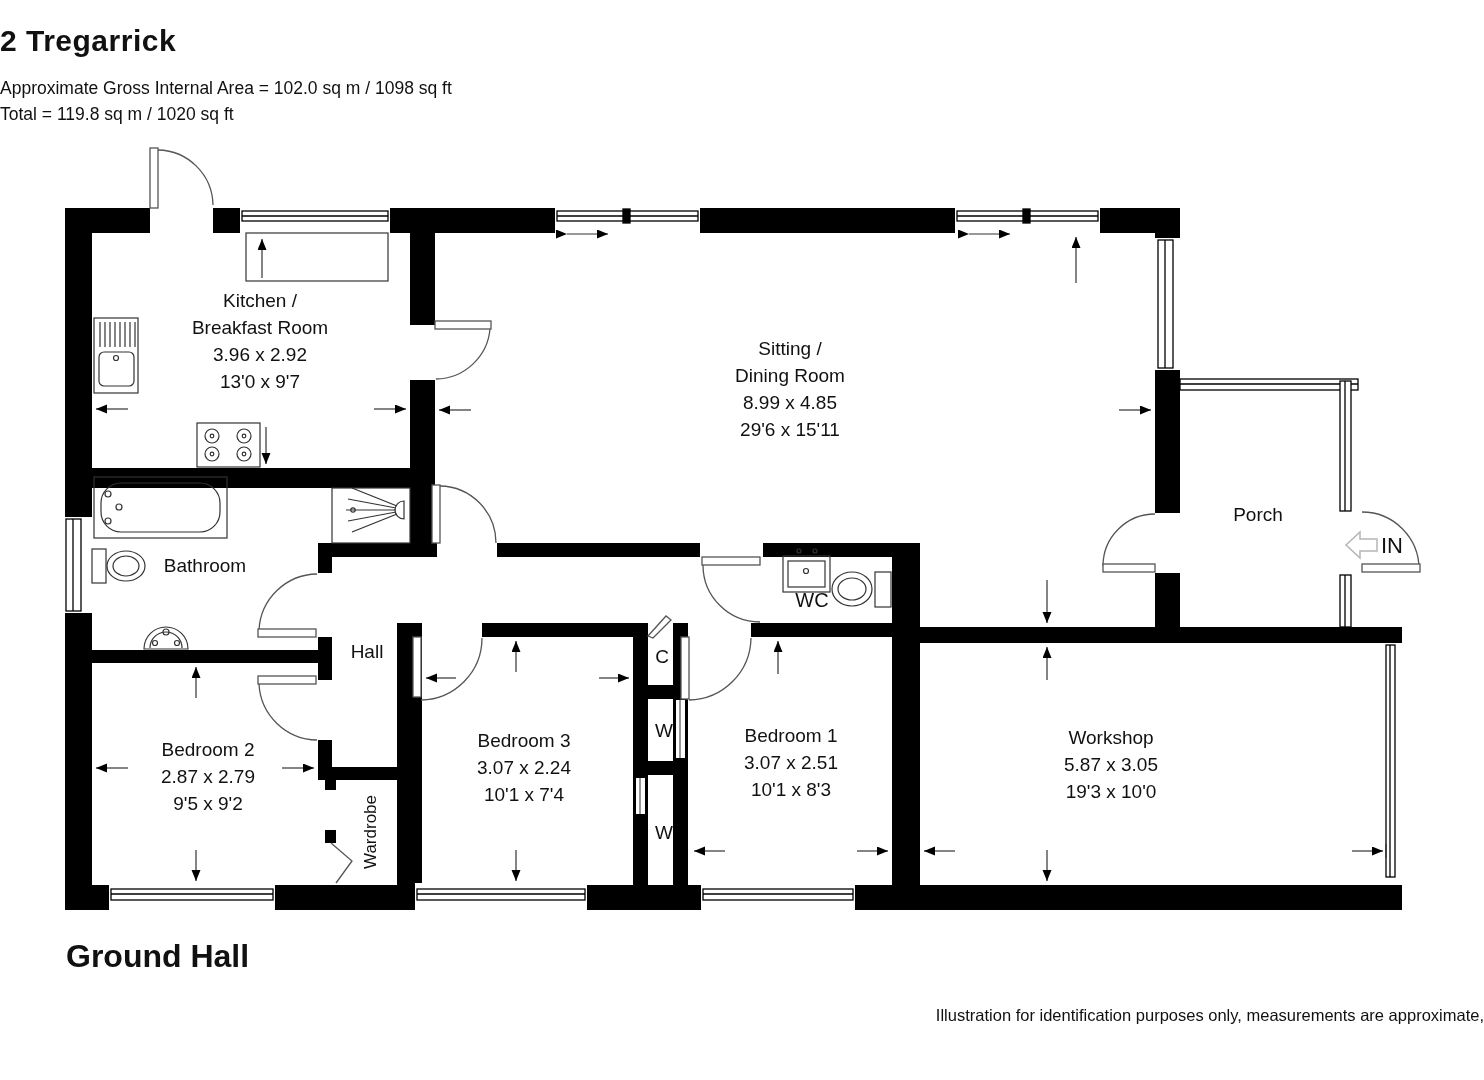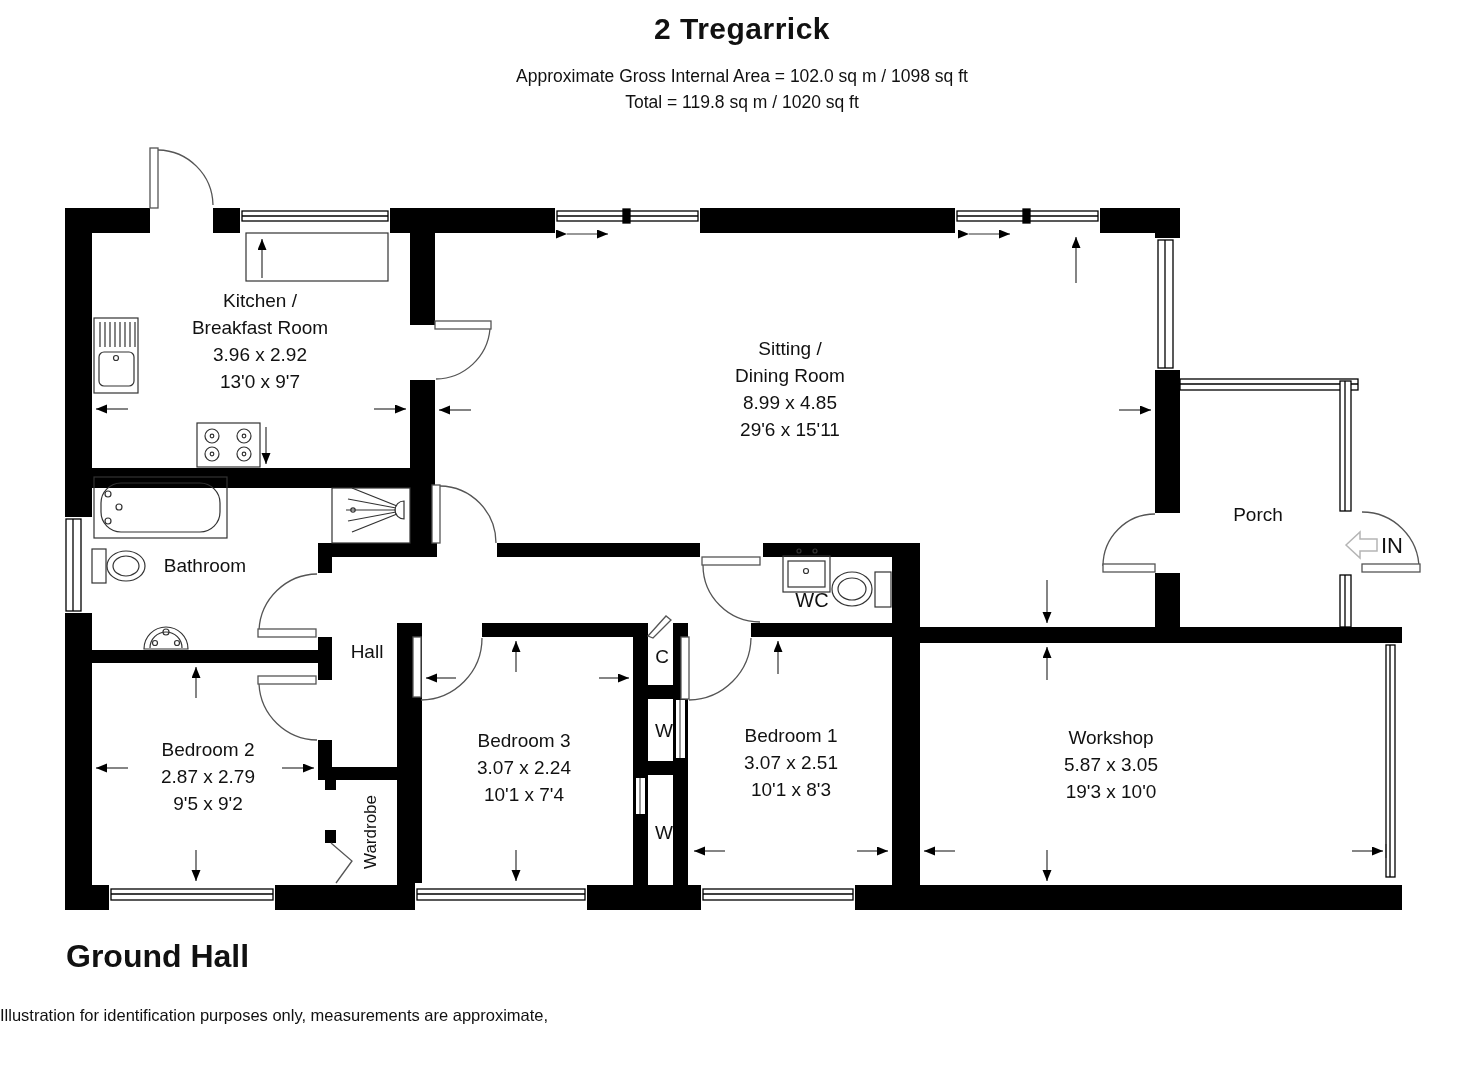--- a/index.html
+++ b/index.html
@@ -1,22 +1,22 @@
 <!DOCTYPE html>
 <html><head>
 <meta charset="utf-8">
 <style>
   html,body{margin:0;padding:0;background:#ffffff;width:1484px;height:1080px;overflow:hidden;}
   body{font-family:"Liberation Sans", sans-serif;color:#111;}
   .stage{position:relative;width:1484px;height:1080px;background:#fff;}
-  .hdr{position:absolute;top:12px;left:0;width:100%;text-align:center;}
+  .hdr{position:absolute;top:24px;left:0;width:100%;}
   .hdr-title{font-size:30px;font-weight:bold;letter-spacing:0.5px;}
   .hdr-sub{margin-top:17px;font-size:17.5px;line-height:26px;}
   .floor-label{position:absolute;left:66px;top:938px;font-size:32px;font-weight:bold;}
-  .ftr{position:absolute;top:1002px;left:0;width:100%;text-align:left;font-size:16.5px;line-height:26px;}
+  .ftr{position:absolute;top:1002px;left:0;width:100%;text-align:right;font-size:16.5px;line-height:26px;}
   svg text{font-family:"Liberation Sans", sans-serif;fill:#111;}
   .rm{font-size:19px;}
   .rm20{font-size:20px;}
   .in-t{font-size:22px;}
   .wrd{font-size:17px;}
 </style>
 </head>
 <body>
 
 <div class="stage">

